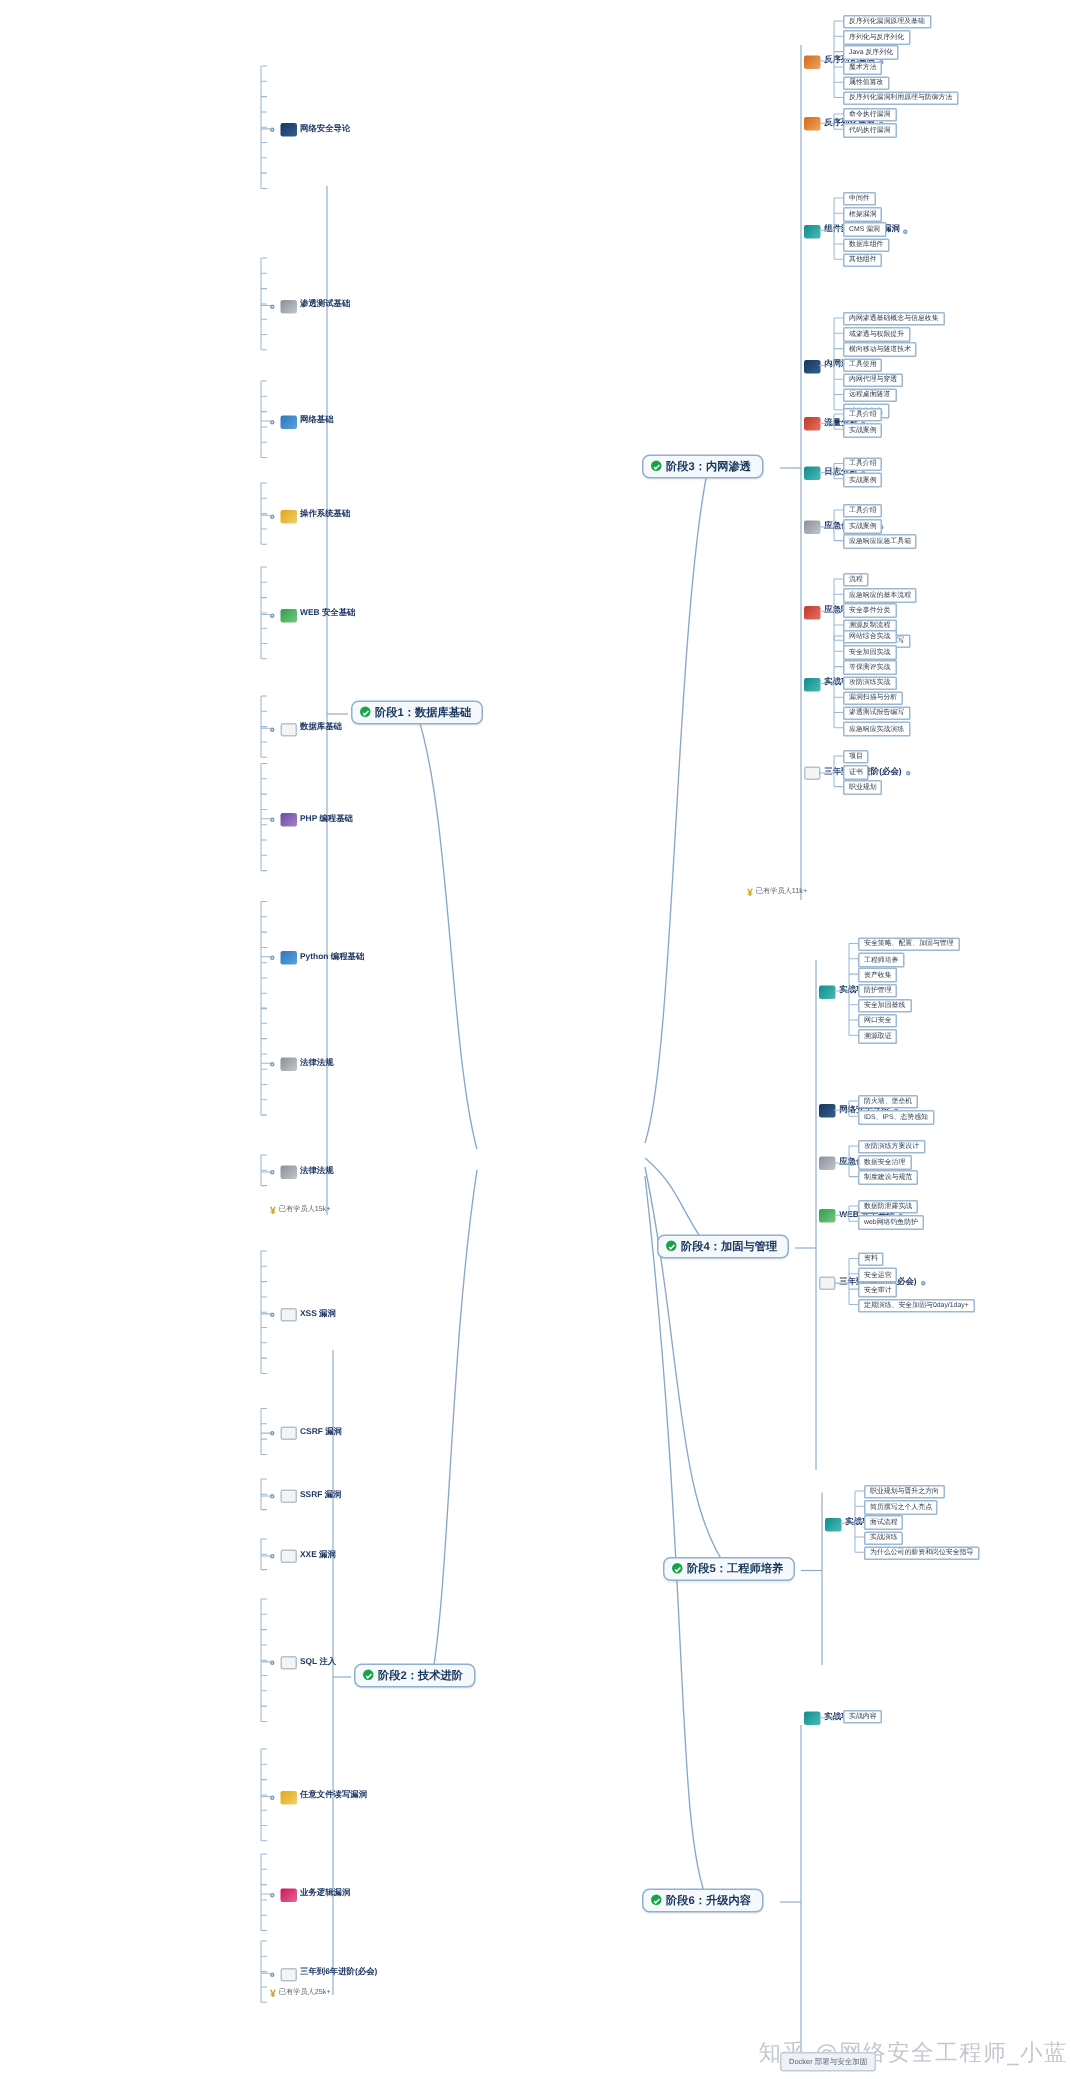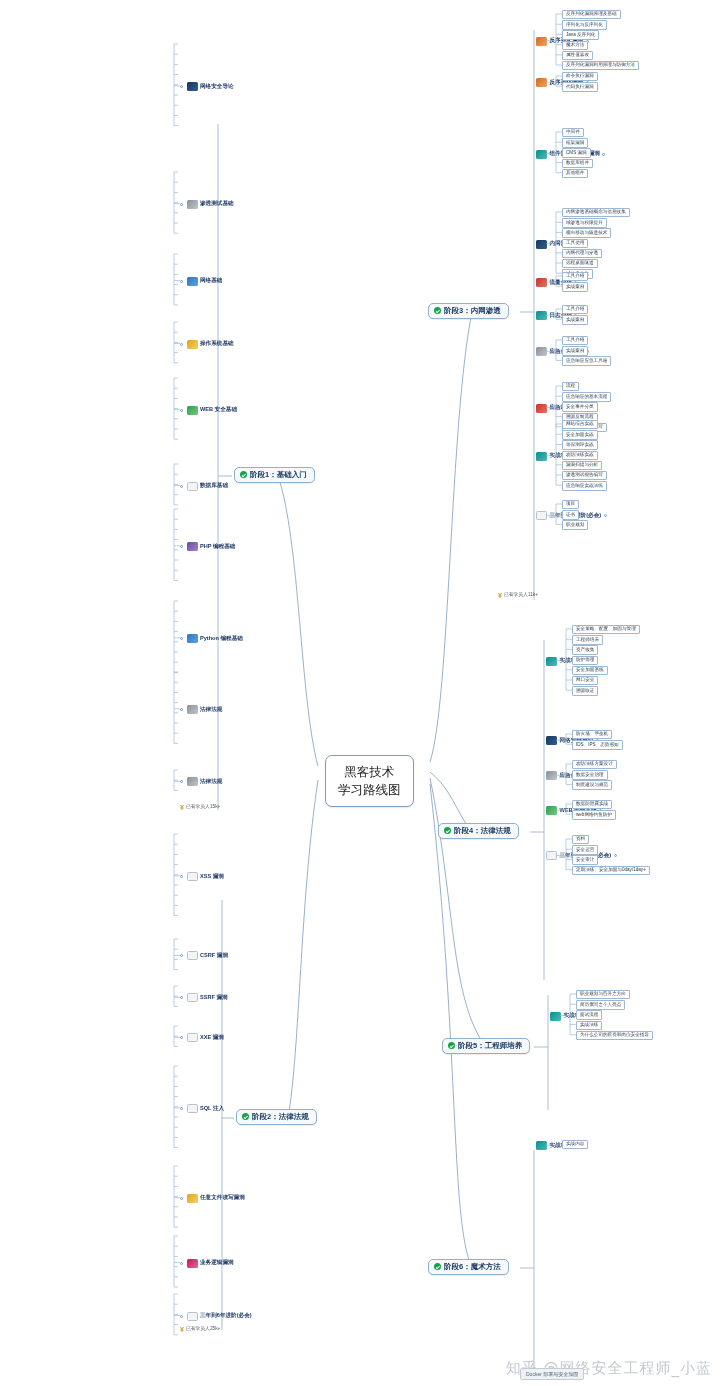--- a/index.html
+++ b/index.html
@@ -127,53 +127,49 @@
       <path d="M544 640 L 544 980"></path>
 
       <path d="M534 1047 L 548 1047"></path>
       <path d="M548 995 L 548 1110"></path>
 
       <path d="M520 1268 L 534 1268"></path>
       <path d="M534 1150 L 534 1380"></path>
     </g>
   </svg>
 
-  <div class="node root" style="left:325px; top:755px;">
-    <div>黑客技术</div>
-    <div>学习路线图</div>
-  </div>
 
   <div class="node stage" style="left:234px; top:467px;">
     <span class="dot"></span>
-    <span>阶段1：基础入门</span>
+    <span>阶段1：数据库基础</span>
   </div>
 
   <div class="node stage" style="left:236px; top:1109px;">
     <span class="dot"></span>
-    <span>阶段2：法律法规</span>
+    <span>阶段2：技术进阶</span>
   </div>
 
   <div class="node stage" style="left:428px; top:303px;">
     <span class="dot"></span>
     <span>阶段3：内网渗透</span>
   </div>
 
   <div class="node stage" style="left:438px; top:823px;">
     <span class="dot"></span>
-    <span>阶段4：法律法规</span>
+    <span>阶段4：加固与管理</span>
   </div>
 
   <div class="node stage" style="left:442px; top:1038px;">
     <span class="dot"></span>
     <span>阶段5：工程师培养</span>
   </div>
 
   <div class="node stage" style="left:428px; top:1259px;">
     <span class="dot"></span>
-    <span>阶段6：魔术方法</span>
+    <span>阶段6：升级内容</span>
   </div>
 
   <div id="b-netsec" class="branch-host" style="position:absolute; left:0px;   top:40px;">
       <div style="position: absolute; left: 0px; top: 0px;">
         <div class="node cat" style="left: 180px; top: 41.9px;">
           <span class="hub"></span>
           <span class="ic ic-dblue"></span>
           <span>网络安全导论</span>
         </div>
         <svg width="720" height="121.8" style="position: absolute; left: -540px; top: 0px; pointer-events: none;">

